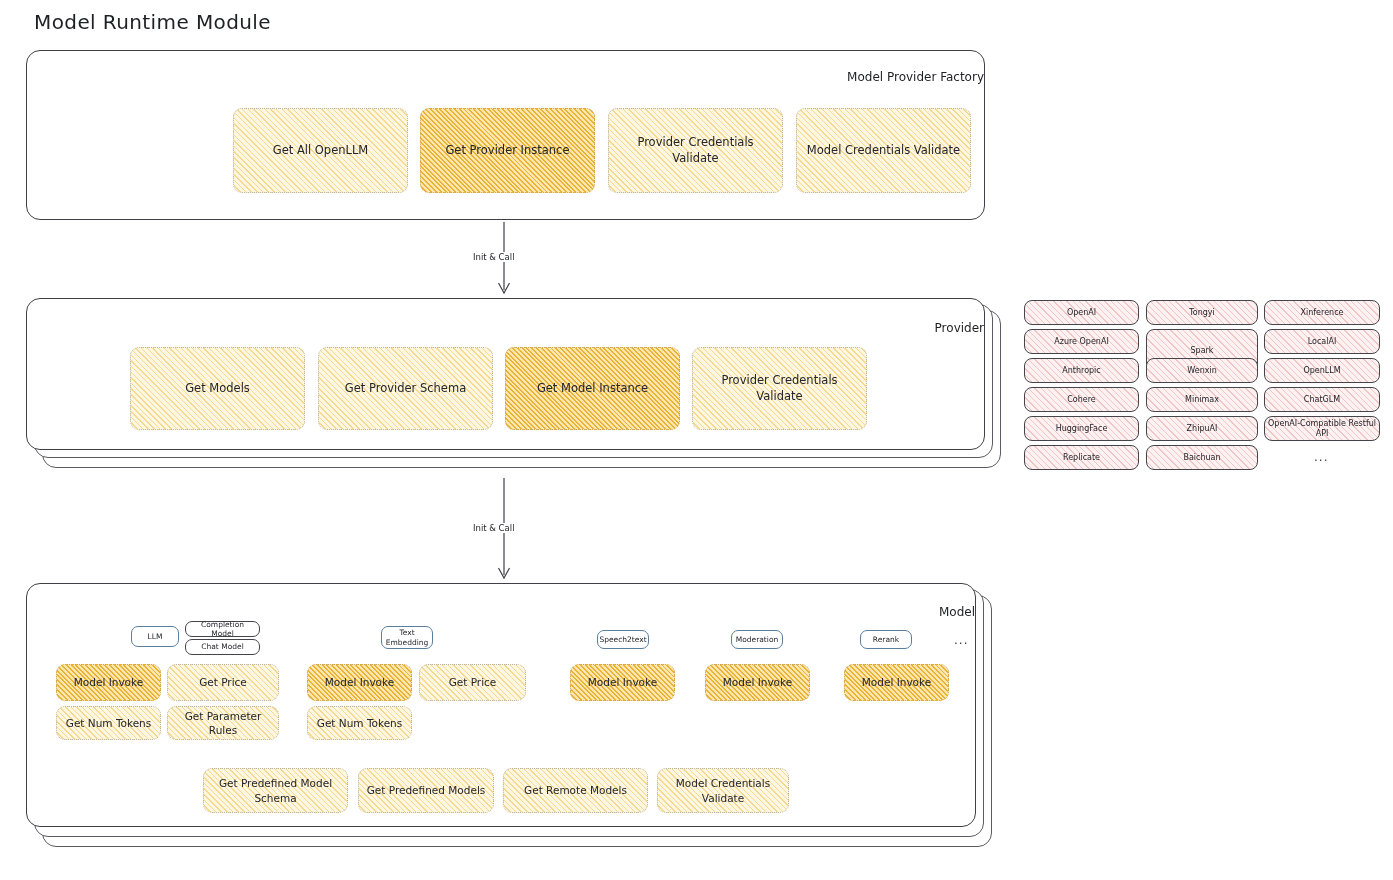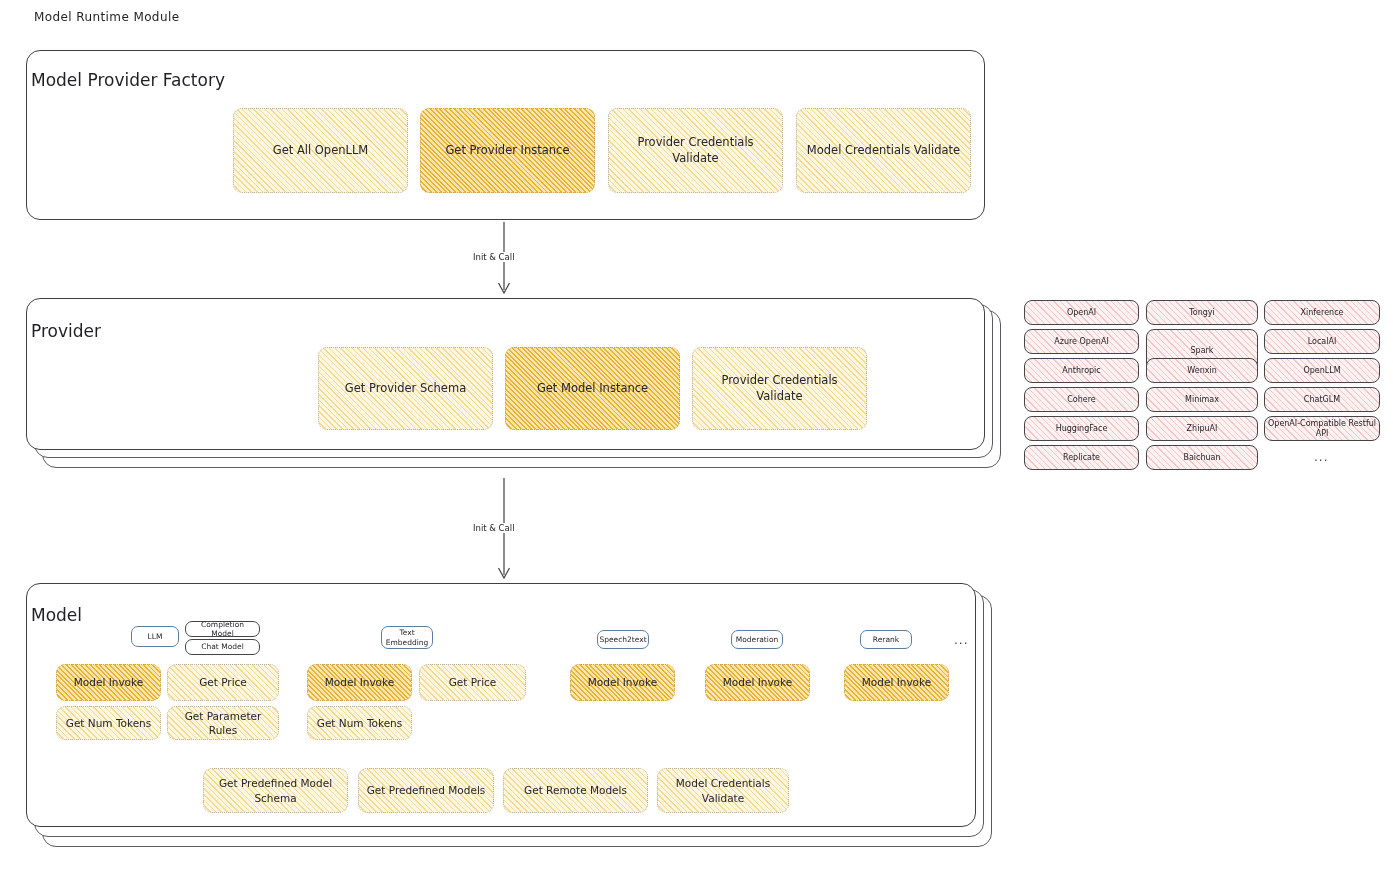--- a/index.html
+++ b/index.html
@@ -52,41 +52,41 @@
         rgba(90, 150, 212, 0.38) 1px,
         rgba(255, 255, 255, 0) 1px,
         rgba(255, 255, 255, 0) 4.5px);
   }
 
   
   #diagram-title {
     position: absolute;
     left: 34px;
     top: 10px;
-    font-size: 12px;
+    font-size: 20px;
     font-family: "DejaVu Sans", sans-serif;
     letter-spacing: 0.4px;
     color: #1f2023;
     white-space: nowrap;
   }
 
   
   .panel {
     position: absolute;
     border: 1.3px solid #3f4045;
     border-radius: 14px;
     background: #ffffff;
     box-sizing: border-box;
   }
   .panel-title {
     position: absolute;
-    left: 4px;
+    left: 12px;
     right: 0;
-    text-align: left;
-    font-size: 17px;
+    text-align: right;
+    font-size: 12px;
     color: #1f2023;
   }
   
   .stack-layer {
     position: absolute;
     border: 1.2px solid #5a5b60;
     border-radius: 14px;
     background: #ffffff;
     box-sizing: border-box;
   }
@@ -200,20 +200,23 @@
   </svg>
 </div>
 <div class="connector-label" style="left:470px; top:252px;">Init &amp; Call</div>
 
 <div class="stack-layer" style="left:42px; top:310px; width:959px; height:158px;"></div>
 <div class="stack-layer" style="left:34px; top:304px; width:959px; height:154px;"></div>
 
 <div class="panel" style="left:26px; top:298px; width:959px; height:152px;">
   <div class="panel-title" style="top:22px;">Provider</div>
 
+  <div class="node hatch-yellow" style="left:103px; top:48px; width:175px; height:83px;">
+    <span>Get Models</span>
+  </div>
 
   <div class="node hatch-yellow" style="left:291px; top:48px; width:175px; height:83px;">
     <span>Get Provider Schema</span>
   </div>
 
   <div class="node strong hatch-yellow-strong" style="left:478px; top:48px; width:175px; height:83px;">
     <span>Get Model Instance</span>
   </div>
 
   <div class="node hatch-yellow" style="left:665px; top:48px; width:175px; height:83px;">

